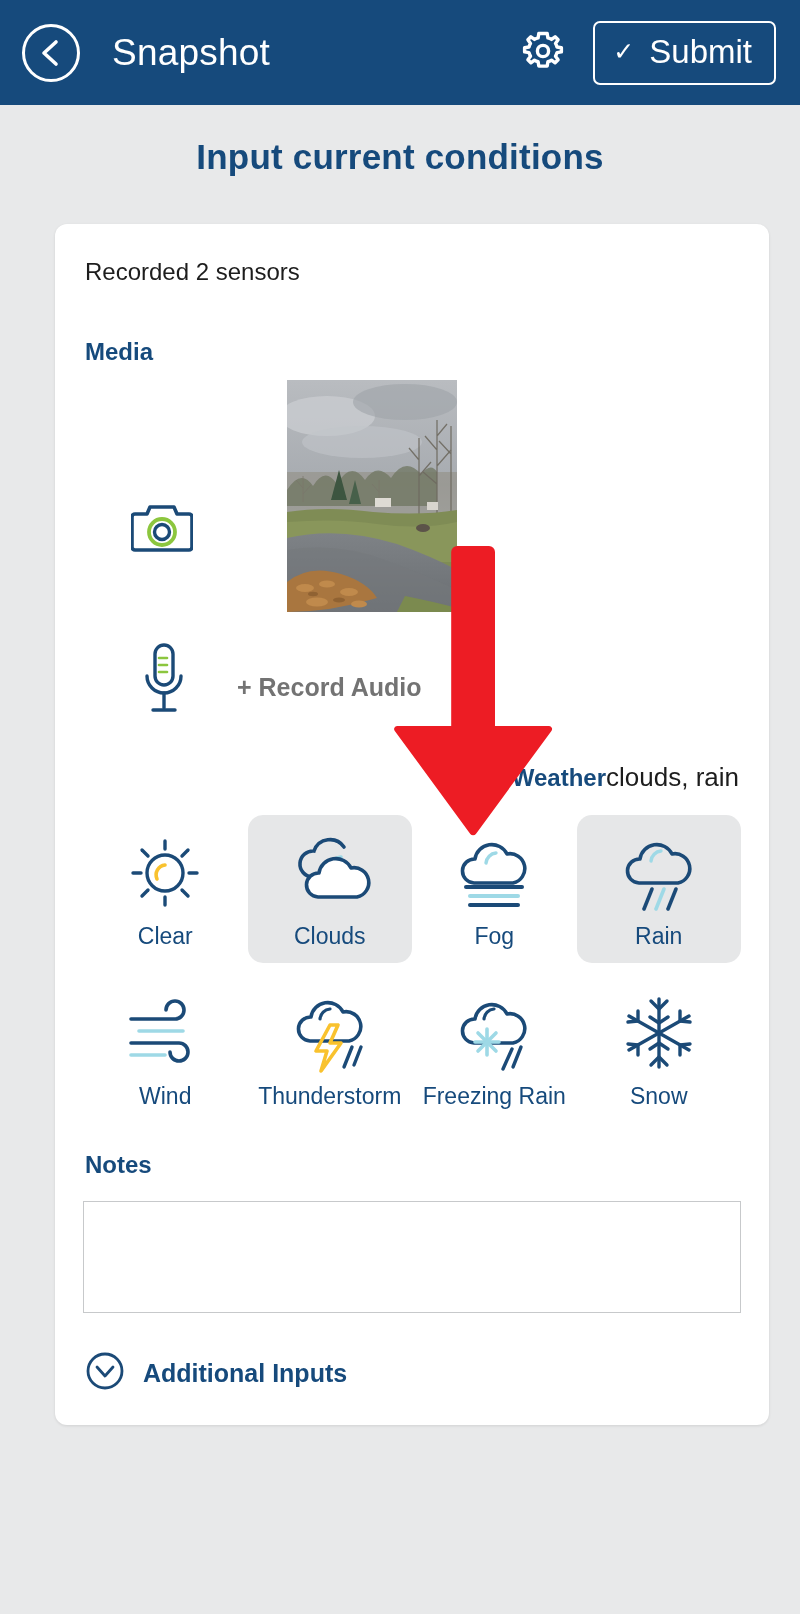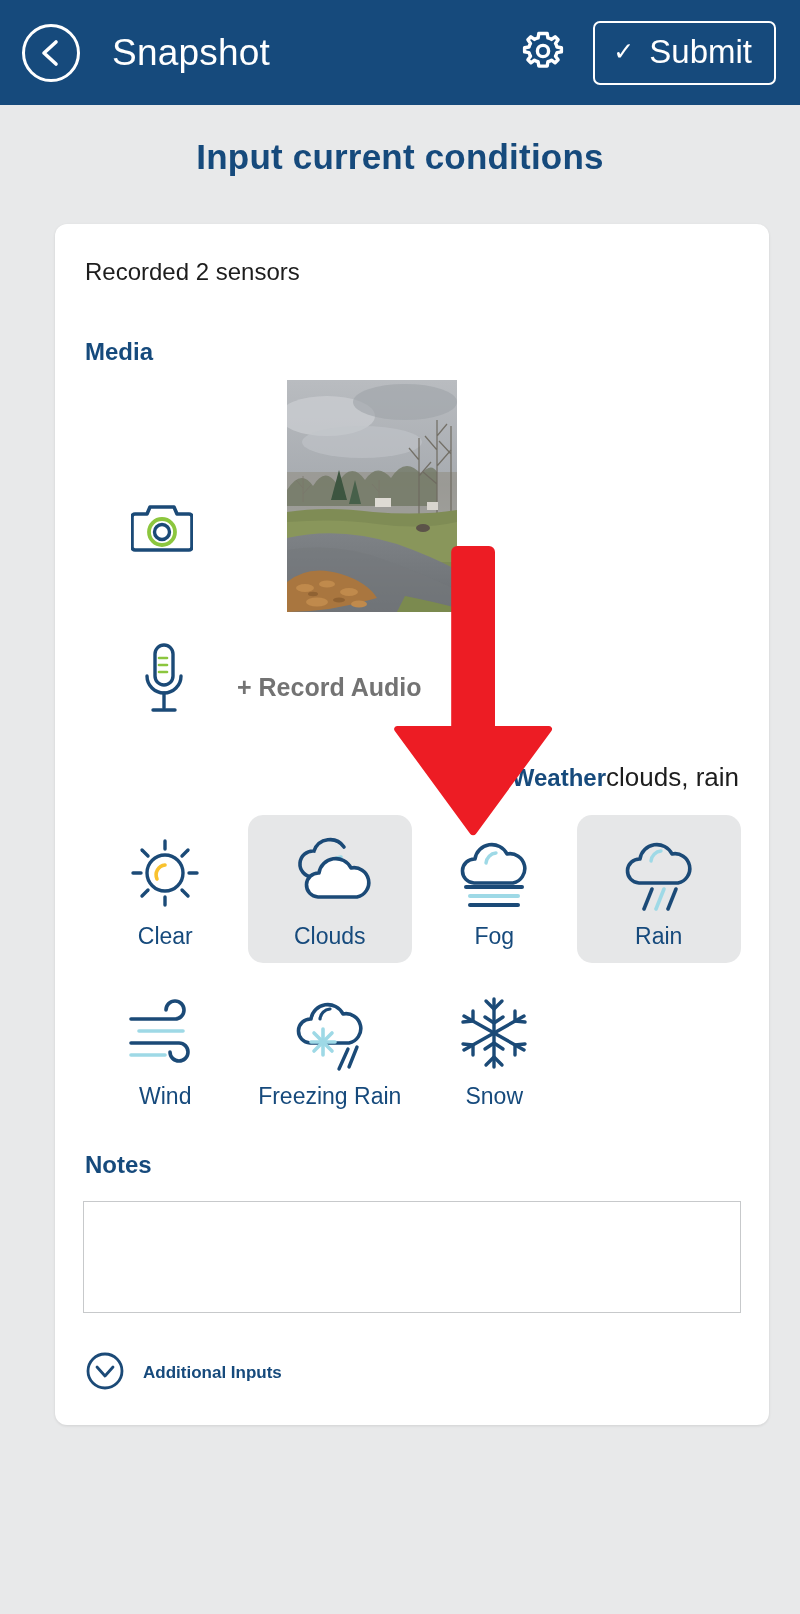--- a/index.html
+++ b/index.html
@@ -211,21 +211,21 @@
   .addl-row {
     display: flex;
     align-items: center;
     gap: 18px;
     margin-top: 34px;
     padding-left: 2px;
     cursor: pointer;
   }
   .addl-label {
     color: #164a7c;
-    font-size: 17px;
+    font-size: 25px;
     font-weight: 700;
   }
 
   
   .red-arrow {
     position: absolute;
     left: 390px;
     top: 546px;
     width: 165px;
     height: 292px;
@@ -447,20 +447,34 @@
           <svg width="96" height="80" viewBox="0 0 96 80">
             <path d="M14 26 h44 a9 9 0 1 0 -9 -9" fill="none" stroke="#1b4a77" stroke-width="3.6" stroke-linecap="round"></path>
             <line x1="22" y1="38" x2="66" y2="38" stroke="#9ed9e6" stroke-width="3.6" stroke-linecap="round"></line>
             <path d="M14 50 h48 a9 9 0 1 1 -9 9" fill="none" stroke="#1b4a77" stroke-width="3.6" stroke-linecap="round"></path>
             <line x1="14" y1="62" x2="48" y2="62" stroke="#9ed9e6" stroke-width="3.6" stroke-linecap="round"></line>
           </svg>
         </div>
         <div class="w-label">Wind</div>
       </div>
 
+      <div class="w-tile">
+        <div class="w-icon">
+          <svg width="96" height="88" viewBox="0 0 96 88">
+            <path d="M28 52 a12 12 0 0 1 1 -24 a17 17 0 0 1 32 -5 a12 12 0 0 1 6 29 z" fill="none" stroke="#1b4a77" stroke-width="3.6" stroke-linejoin="round"></path>
+            <path d="M38 30 a11 11 0 0 1 10 -10" fill="none" stroke="#1b4a77" stroke-width="3.2" stroke-linecap="round"></path>
+            <path d="M48 36 L34 62 h11 l-6 20 l20 -28 h-11 l8 -18 z" fill="none" stroke="#f9c22e" stroke-width="3.6" stroke-linejoin="round"></path>
+            <g stroke="#1b4a77" stroke-width="3.4" stroke-linecap="round">
+              <line x1="62" y1="78" x2="70" y2="58"></line>
+              <line x1="72" y1="76" x2="79" y2="58"></line>
+            </g>
+          </svg>
+        </div>
+        <div class="w-label">Thunderstorm</div>
+      </div>
 
       <div class="w-tile">
         <div class="w-icon">
           <svg width="96" height="88" viewBox="0 0 96 88">
             <path d="M28 54 a12 12 0 0 1 1 -24 a17 17 0 0 1 32 -5 a12 12 0 0 1 6 29 z" fill="none" stroke="#1b4a77" stroke-width="3.6" stroke-linejoin="round"></path>
             <path d="M38 30 a11 11 0 0 1 10 -10" fill="none" stroke="#1b4a77" stroke-width="3.2" stroke-linecap="round"></path>
             <g stroke="#9ed9e6" stroke-width="3.6" stroke-linecap="round">
               <line x1="41" y1="40" x2="41" y2="66"></line>
               <line x1="29" y1="53" x2="53" y2="53"></line>
               <line x1="32" y1="44" x2="50" y2="62"></line>

